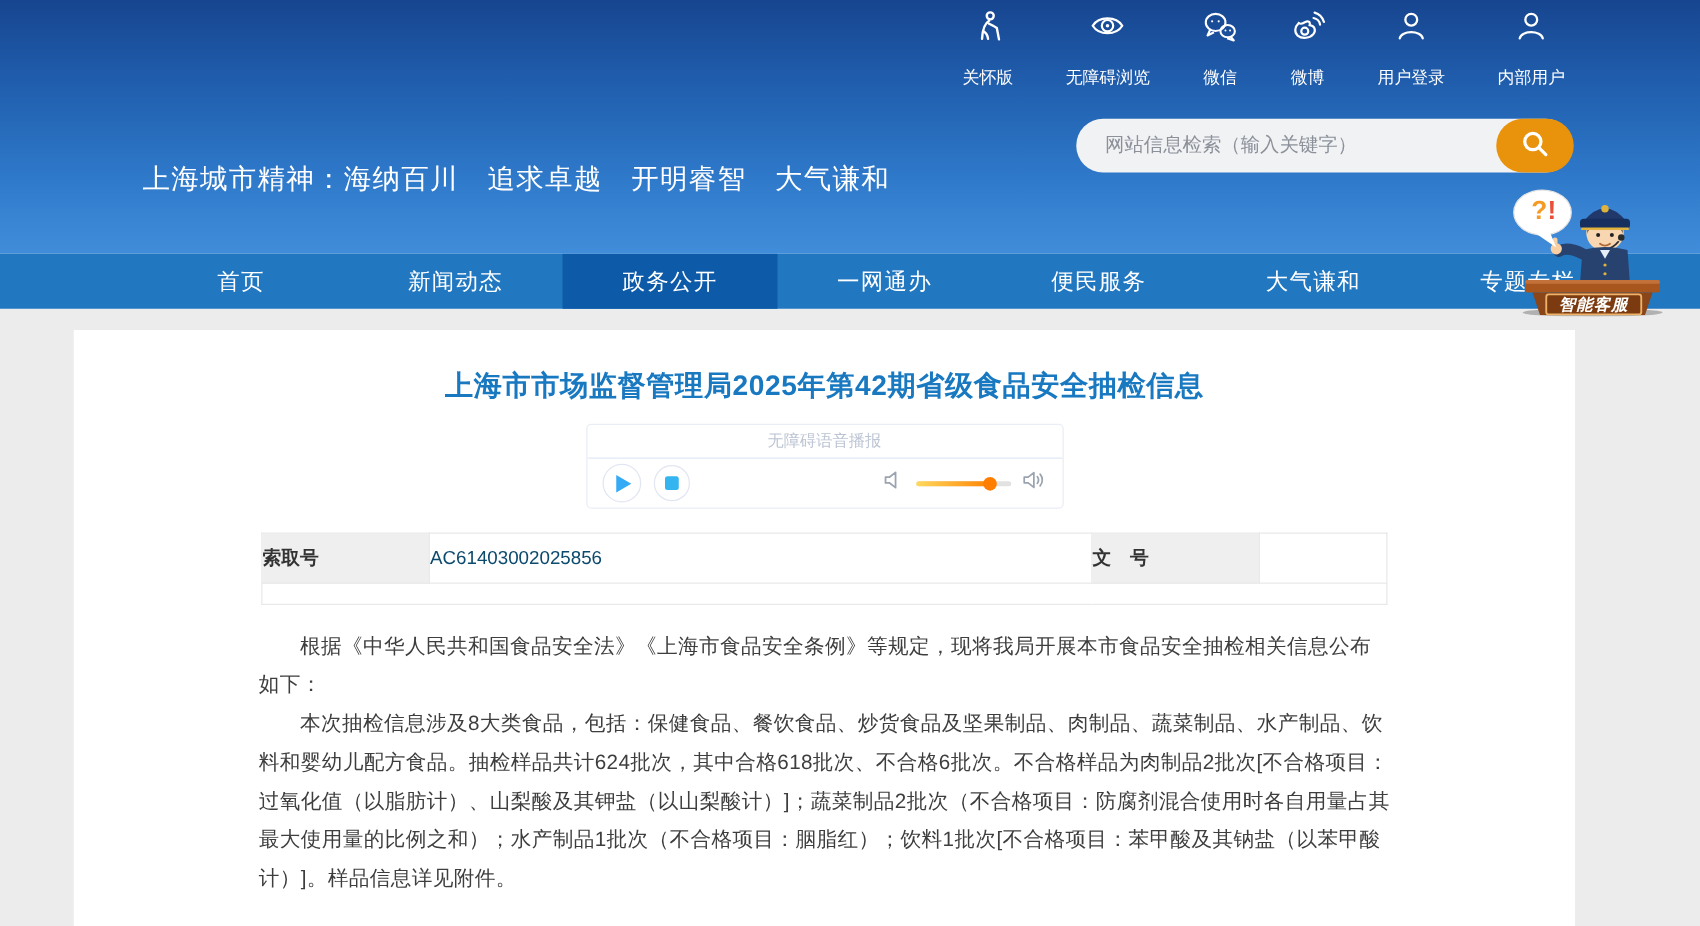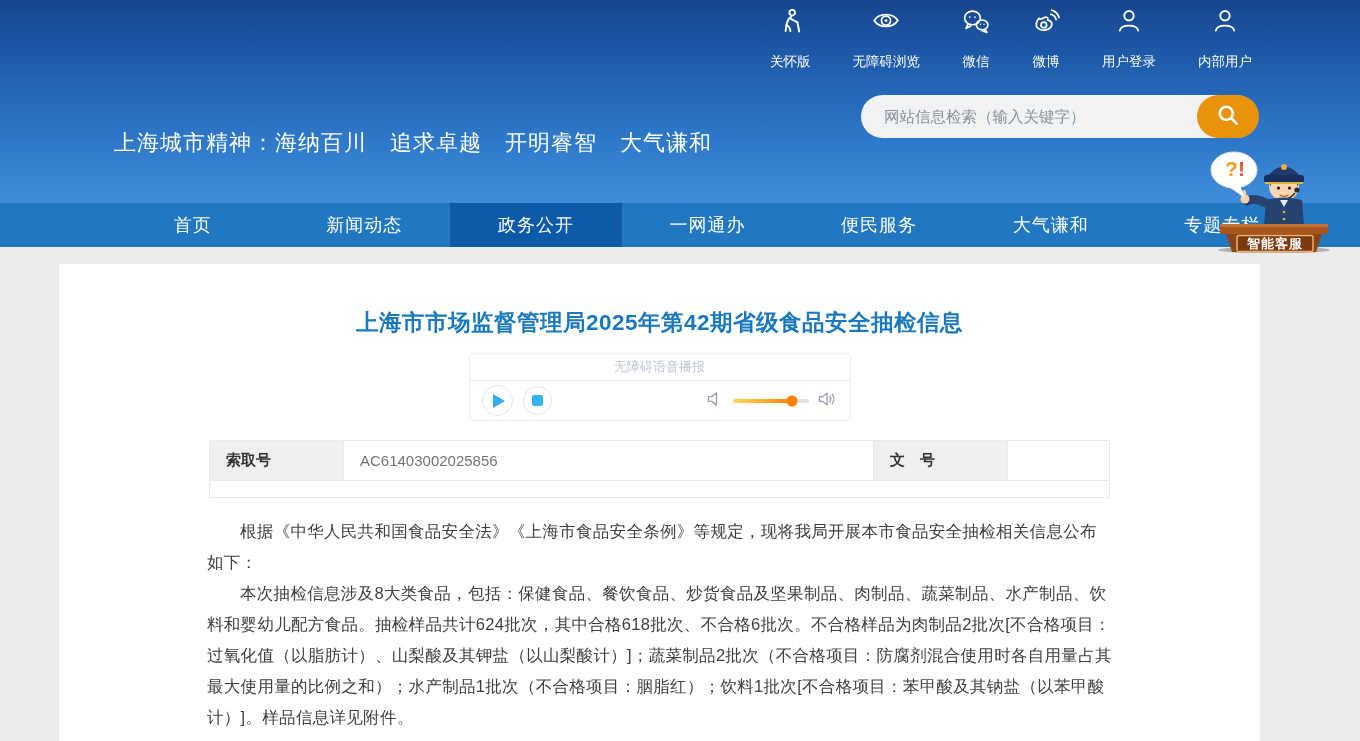--- a/index.html
+++ b/index.html
@@ -29,28 +29,28 @@
   .main-nav { height:44px; background:#2178c1;padding-left:48px; }
   .nav-inner { width:1201px; margin-left:59px; height:100%; display:flex; }
   .nav-item { flex:1; display:flex; align-items:center; justify-content:center; color:#fff; font-size:18px;
     text-decoration:none; cursor:pointer; letter-spacing:1px; }
   .nav-item.active { background:#0d5aa9; }
 
   
   .mascot { position:absolute; left:1200px; top:143px; width:132px; height:110px; z-index:20; cursor:pointer; }
   .mascot svg { position:absolute; left:0; top:0; }
   .mascot-label { position:absolute; left:38px; top:93px; width:74px; height:15px; color:#fff;
-    font-size:13px; font-weight:bold; text-align:center; line-height:15px; letter-spacing:1px; }
+    font-size:13px; font-weight:bold; text-align:center; line-height:15px; letter-spacing:1px;font-style:italic; }
   .bubble-text { position:absolute; left:14px; top:14px; width:42px; text-align:center; font-size:21px; font-weight:bold; }
   .bubble-text .q { color:#f59a23; } .bubble-text .ex { color:#e8503a; }
 
   
   .content-wrap { padding-top:17px; }
   .container { width:1201px; margin-left:59px; background:#fff; min-height:460px; padding:0 148px 40px; }
-  .article-title { padding-top:43px; text-align:center; color:#1878c0; font-size:22.5px; font-weight:bold; letter-spacing:0.5px; }
+  .article-title { padding-top:29px; text-align:center; color:#1878c0; font-size:22.5px; font-weight:bold; letter-spacing:0.5px; }
 
   
   .audio-player { width:382px; margin:15px auto 0; background:#fff; border:1px solid #e9edf5; border-radius:4px; }
   .ap-top { height:27px; border-bottom:1px solid #e2eaf6; display:flex; align-items:center; justify-content:center;
     color:#bcc5d4; font-size:13px; }
   .ap-controls { height:39px; display:flex; align-items:center; padding:0 12px; }
   .ap-btn { width:31px; height:31px; border-radius:50%; border:1px solid #e2e6f2; background:#fff;
     display:flex; align-items:center; justify-content:center; cursor:pointer; }
   .ap-btn + .ap-btn { margin-left:10px; width:29px; height:29px; }
   .play-tri { width:0; height:0; border-left:12px solid #35aaf5; border-top:7px solid transparent;
@@ -58,23 +58,23 @@
   .stop-sq { width:11px; height:11px; background:#35b5f0; border-radius:2px; }
   .vol-group { margin-left:auto; display:flex; align-items:center; gap:9px; }
   .slider { position:relative; width:76px; height:4px; background:#e2e2e2; border-radius:2px; cursor:pointer; }
   .slider-fill { position:absolute; left:0; top:0; bottom:0; border-radius:2px;
     background:linear-gradient(90deg,#ffd95e,#ff9d1f 70%,#ff8400); }
   .slider-knob { position:absolute; top:50%; transform:translate(-50%,-50%); width:11px; height:11px;
     border-radius:50%; background:#ff7e00; }
 
   
   .meta-table { width:900px; margin:19px auto 0; border-collapse:collapse; font-size:15px; table-layout:fixed; }
-  .meta-table td { border:1px solid #e9e9e9; height:40px; padding:0 16px; }
+  .meta-table td { border:1px solid #e9e9e9; height:40px; padding:0 0; }
   .meta-table td.mlabel { background:#efefef; color:#333; font-weight:bold; width:134px; }
-  .meta-table td.mvalue { color:#737373; }
+  .meta-table td.mvalue { color:#0c4a6e; }
   .meta-table td.v1 { width:530px; }
   .meta-table td.v2 { width:102px; }
   .meta-table tr.empty-row td { height:17px; padding:0; }
 
   
   .article-body { margin-top:18px; color:#3e3e3e; font-size:16.5px; line-height:31px; }
   .article-body p { text-indent:2em; letter-spacing:0.3px; }
 </style>
 </head>
 <body>

